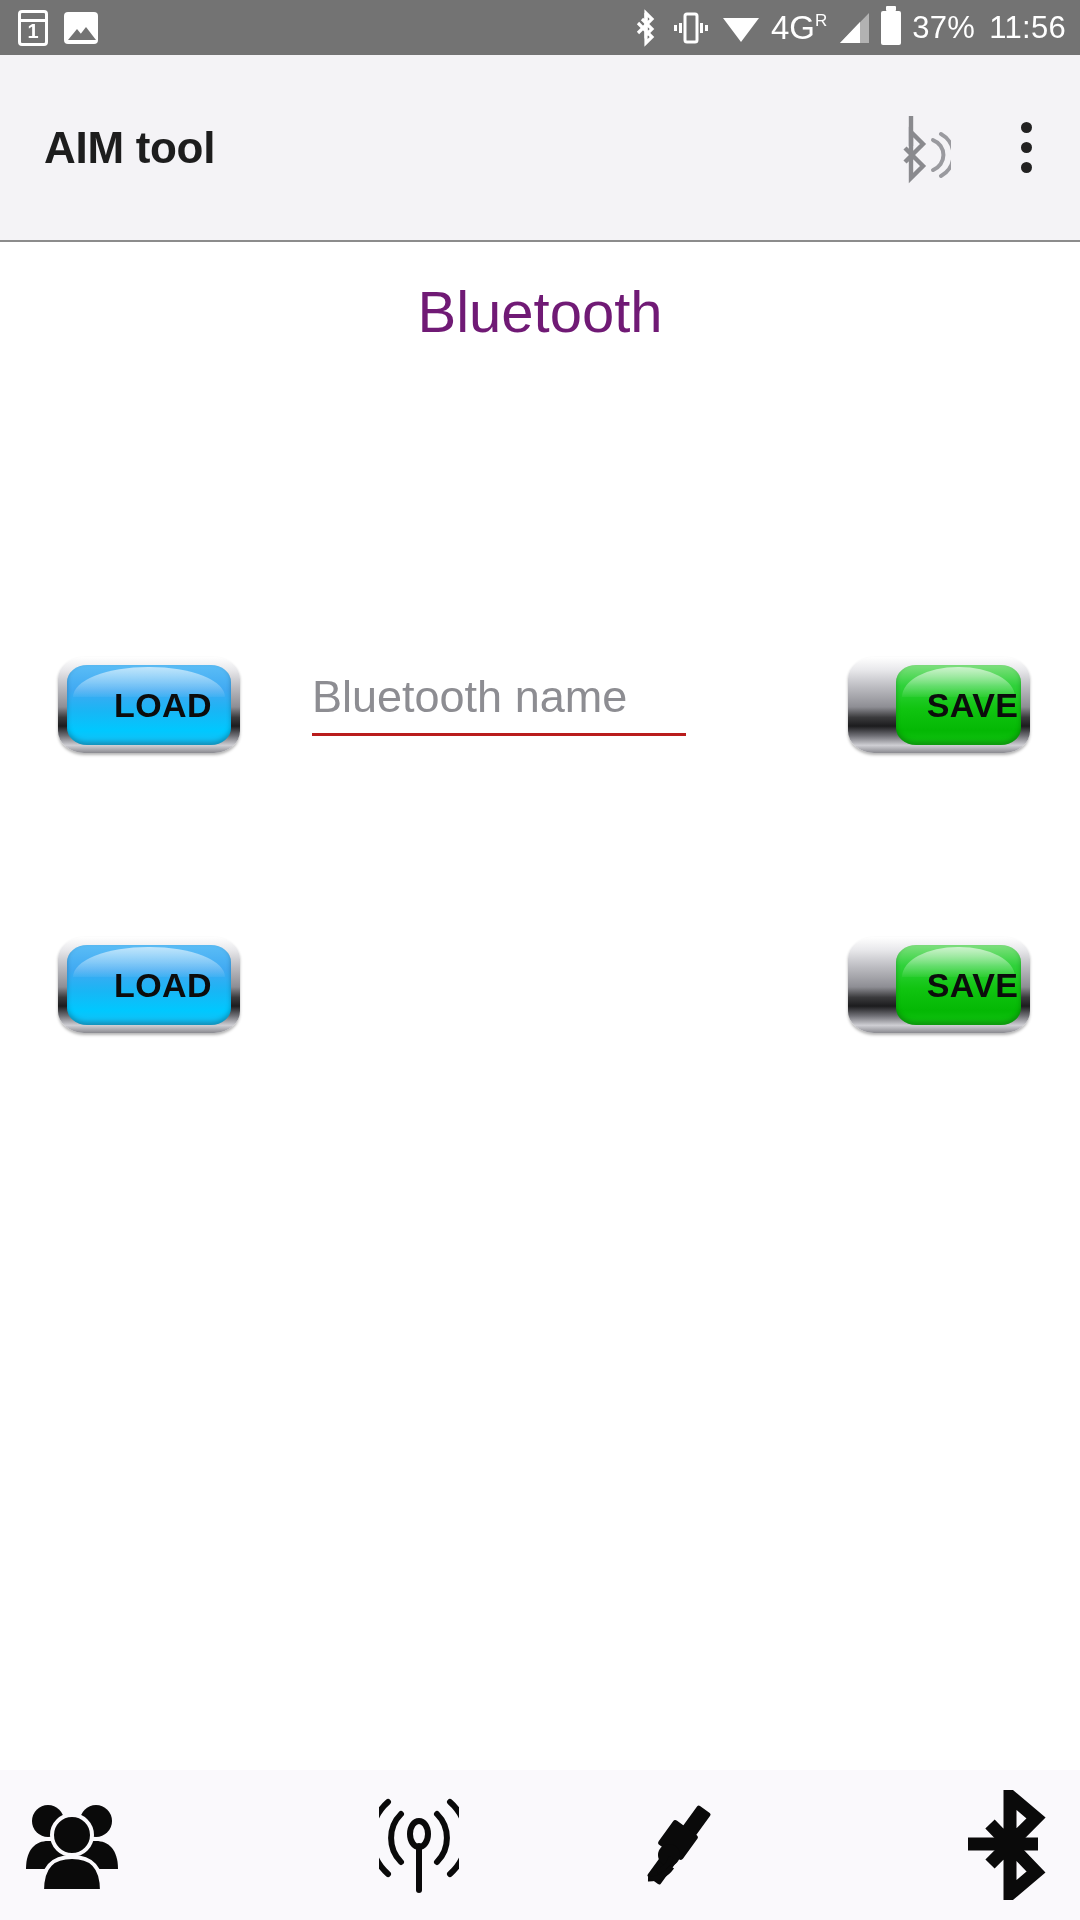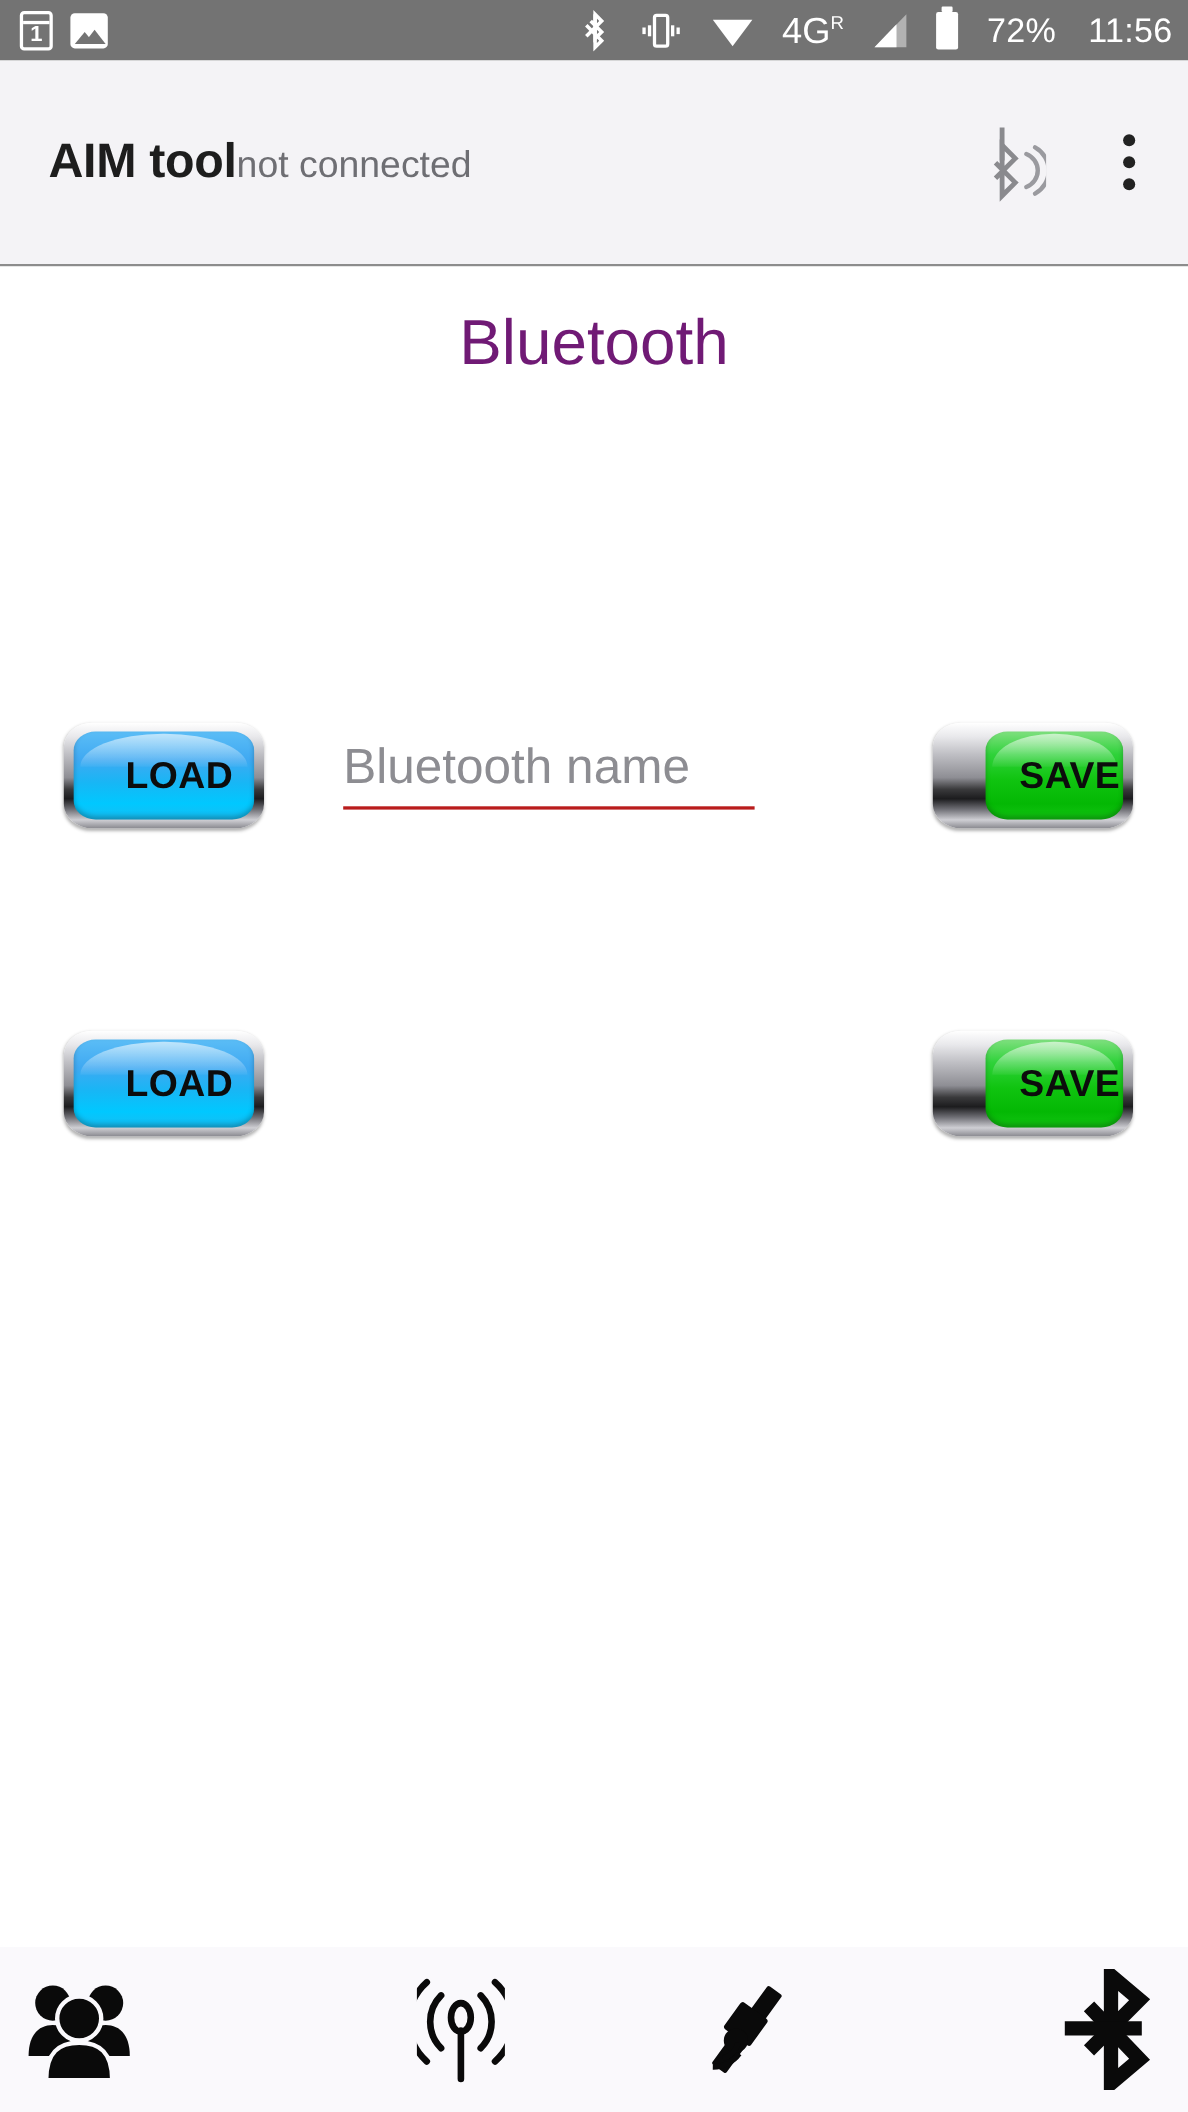--- a/index.html
+++ b/index.html
@@ -24,21 +24,21 @@
     display: flex;
     align-items: center;
     box-sizing: border-box;
     padding: 0 14px 0 18px;
   }
   .sb-left { display: flex; align-items: center; gap: 16px; }
   .sb-right {
     margin-left: auto;
     display: flex;
     align-items: center;
-    gap: 26px;
+    gap: 11px;
   }
   .sb-text {
     color: #ffffff;
     font-size: 31px;
     letter-spacing: 0.3px;
     line-height: 1;
     white-space: nowrap;
   }
   .sb-time { margin-left: 3px; }
   .icon-sim {
@@ -315,31 +315,30 @@
       <span>4G</span>
         <sup>R</sup>
     </div>
 
     <svg width="32" height="34" viewBox="0 0 32 34">
       <path d="M31 2 L31 32 L2 32 Z" fill="rgba(255,255,255,0.45)"></path>
       <path d="M22 11 L22 32 L2 32 Z" fill="#ffffff"></path>
     </svg>
 
     <div class="battery"></div>
-    <div class="sb-text">72%</div>
+    <div class="sb-text">37%</div>
     <div class="sb-text sb-time">11:56</div>
   </div>
 </div>
 
 <div class="content"></div>
 
 <div class="appbar">
   <div class="appbar-texts">
     <div class="app-title">AIM tool</div>
-    <div class="app-subtitle">not connected</div>
   </div>
   <div class="appbar-actions">
     <svg width="62" height="72" viewBox="0 0 62 72">
       <g stroke="#8a8a8e" stroke-width="4.4" fill="none" stroke-linecap="butt">
         <path d="M16 50 L34 32 L22 20 L22 66 L34 54 L16 36"></path>
         <path d="M22 4 L22 34"></path>
       </g>
       <g stroke="#9a9a9f" stroke-width="4" fill="none" stroke-linecap="round">
         <path d="M44 28 A16 16 0 0 1 44 58"></path>
         <path d="M52 22 A24 24 0 0 1 52 64"></path>

